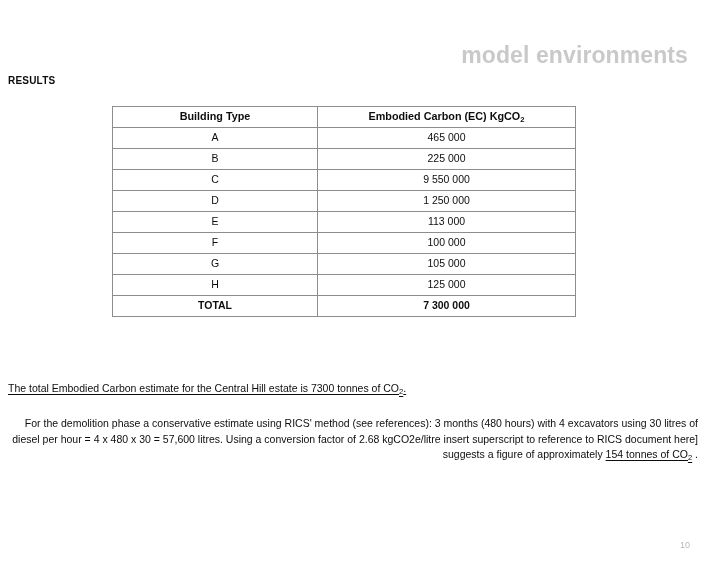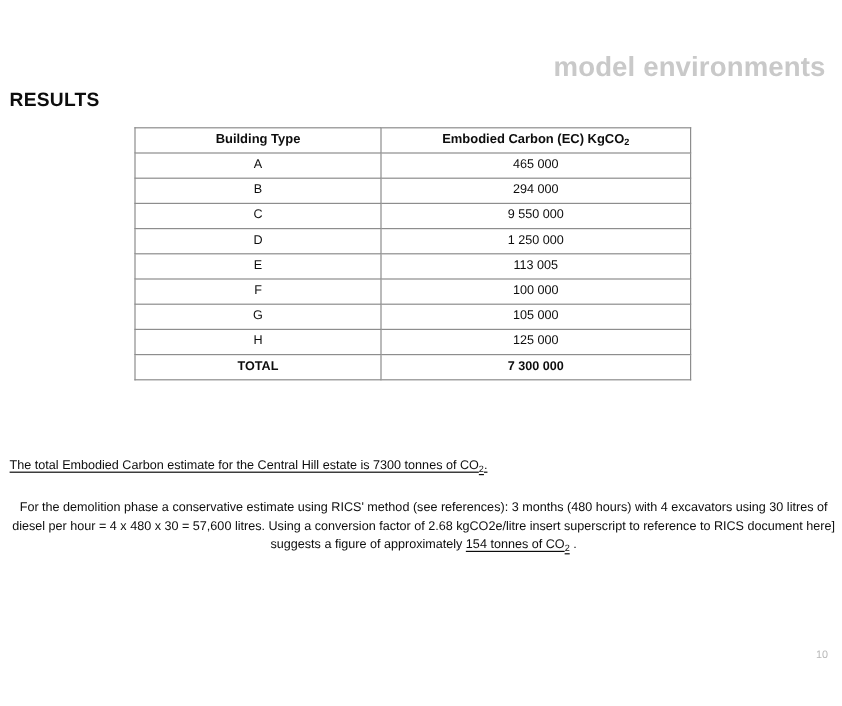--- a/index.html
+++ b/index.html
@@ -28,21 +28,21 @@
     letter-spacing: 0.1px;
     line-height: 1;
     white-space: nowrap;
   }
 
   
   .section-title {
     position: absolute;
     top: 75px;
     left: 8px;
-    font-size: 16px;
+    font-size: 10px;
     font-weight: bold;
     color: #0d0d0d;
     letter-spacing: 0.2px;
   }
 
   
   .results-table {
     position: absolute;
     top: 106px;
     left: 112px;
@@ -93,21 +93,21 @@
     text-underline-offset: 2px;
   }
   .paragraph {
     position: absolute;
     top: 416px;
     left: 8px;
     width: 690px;
     font-size: 10.5px;
     color: #0d0d0d;
     line-height: 1.48;
-    text-align: center;
+    text-align: right;
   }
   .paragraph .u {
     text-decoration: underline;
     text-underline-offset: 2px;
   }
   .sub-inline {
     font-size: 7.6px;
     vertical-align: baseline;
     position: relative;
     bottom: -2px;
@@ -140,33 +140,33 @@
       <th><span>Embodied Carbon (EC) KgCO</span><sub>2</sub></th>
     </tr>
   </thead>
   <tbody>
     <tr>
       <td>A</td>
       <td>465 000</td>
     </tr>
     <tr>
       <td>B</td>
-      <td>294 000</td>
+      <td>225 000</td>
     </tr>
     <tr>
       <td>C</td>
       <td>9 550 000</td>
     </tr>
     <tr>
       <td>D</td>
       <td>1 250 000</td>
     </tr>
     <tr>
       <td>E</td>
-      <td>113 005</td>
+      <td>113 000</td>
     </tr>
     <tr>
       <td>F</td>
       <td>100 000</td>
     </tr>
     <tr>
       <td>G</td>
       <td>105 000</td>
     </tr>
     <tr>

